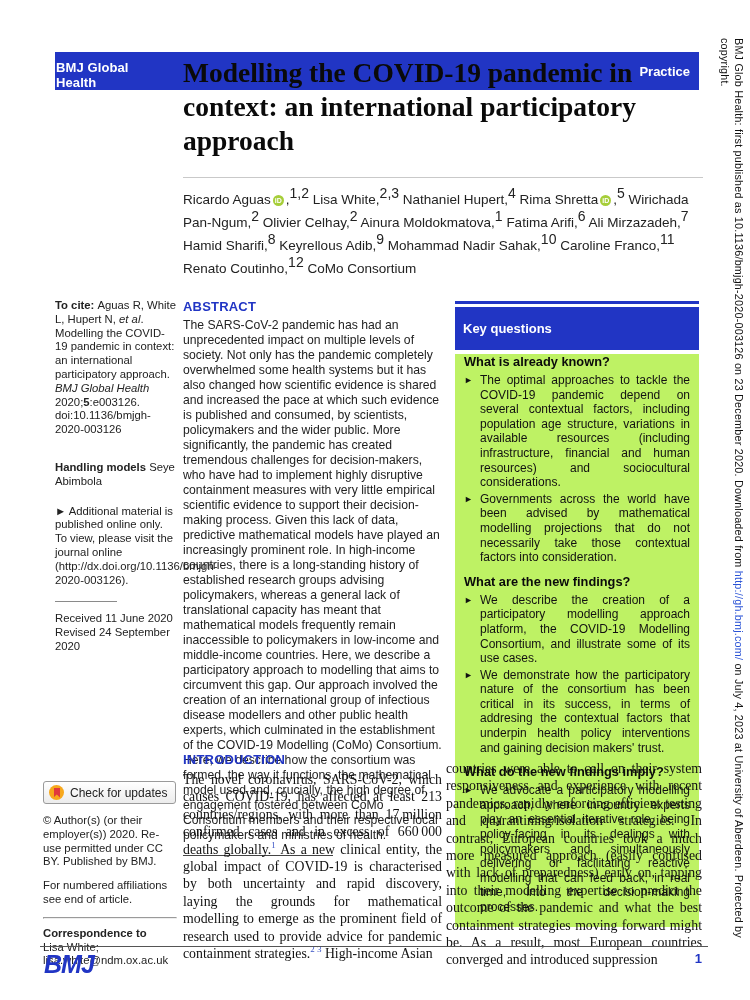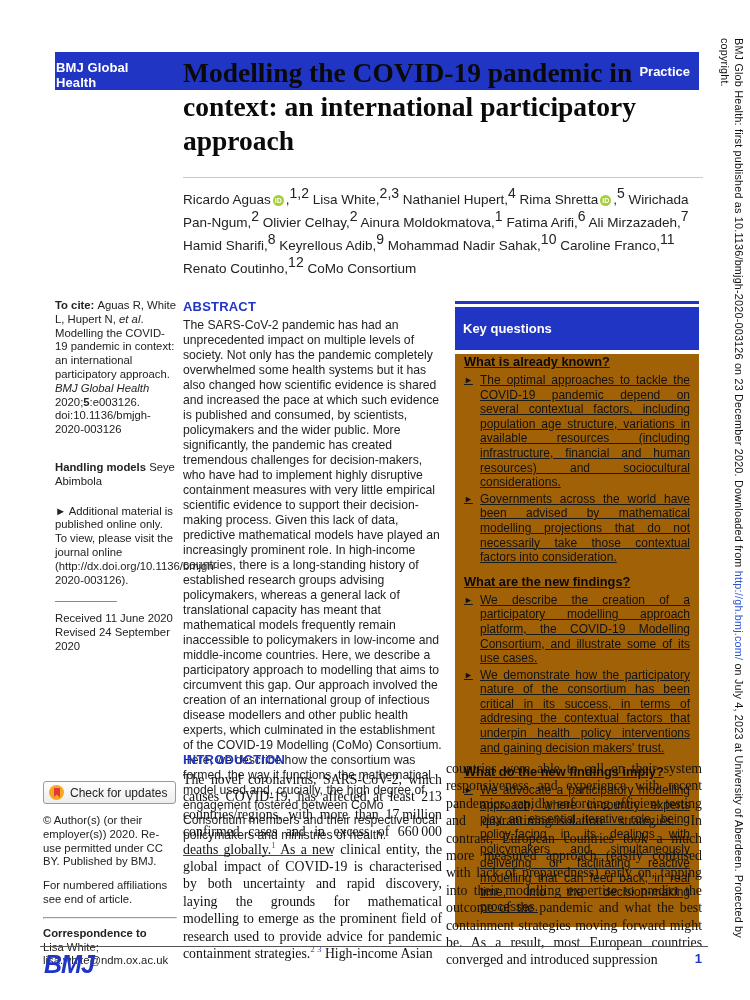--- a/index.html
+++ b/index.html
@@ -83,21 +83,21 @@
   .keybox {
     position: absolute; left: 455px; top: 301px; width: 244px;
     border-top: 3px solid var(--bmj-blue);
     padding-top: 3px;
   }
   .keybox-header {
     background: var(--bmj-blue); color: #fff; font-weight: bold; font-size: 13px;
     padding: 14px 8px; margin-bottom: 4px;
   }
   .keybox-body {
-    background: #a16207; padding: 0 9px 10px 9px; text-decoration: underline;
+    background: #bef264; padding: 0 9px 10px 9px;
   }
   .kq-heading { font-weight: bold; font-size: 12.8px; margin: 9px 0 4px 0; color: #0a0a0a; }
   .kq-heading:first-child { margin-top: 2px; }
   .kq-bullet { display: flex; gap: 5px; margin-bottom: 2px; }
   .kq-arrow { flex: 0 0 11px; font-size: 9px; line-height: 14.6px; color: #111; }
   .kq-text { font-size: 12px; line-height: 14.6px; text-align: justify; hyphens: auto; color: #111; }
   
   .intro-col1 { position: absolute; left: 183px; top: 752px; width: 259px; }
   .intro-col2 { position: absolute; left: 446px; top: 760px; width: 256px; }
   .serif-text {

